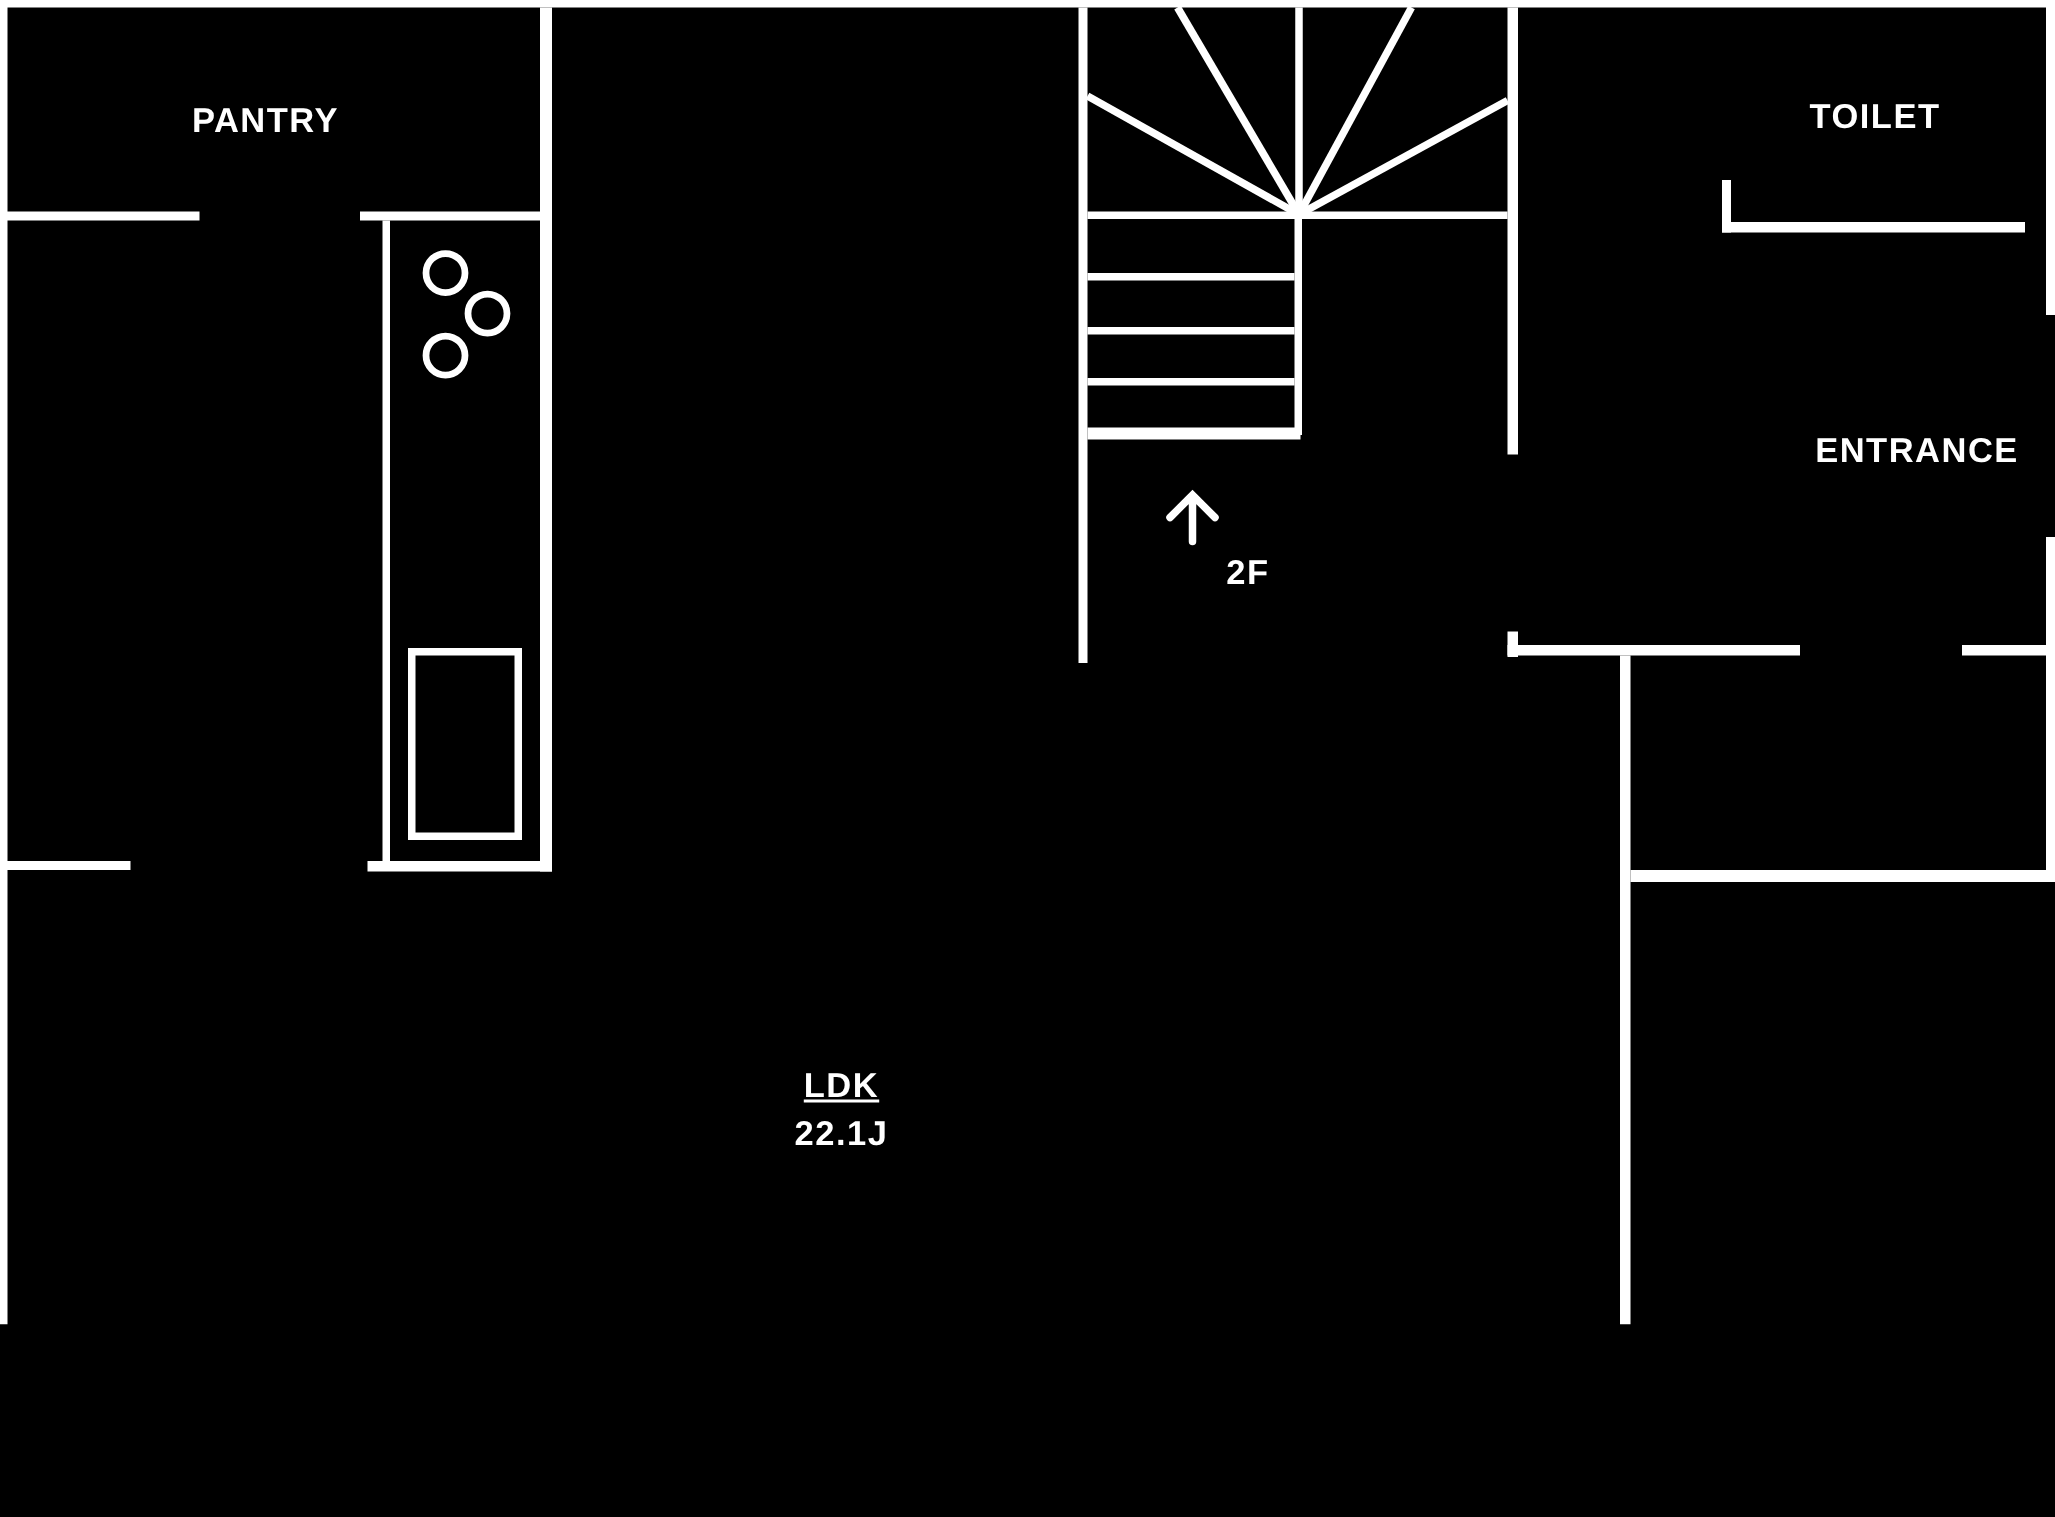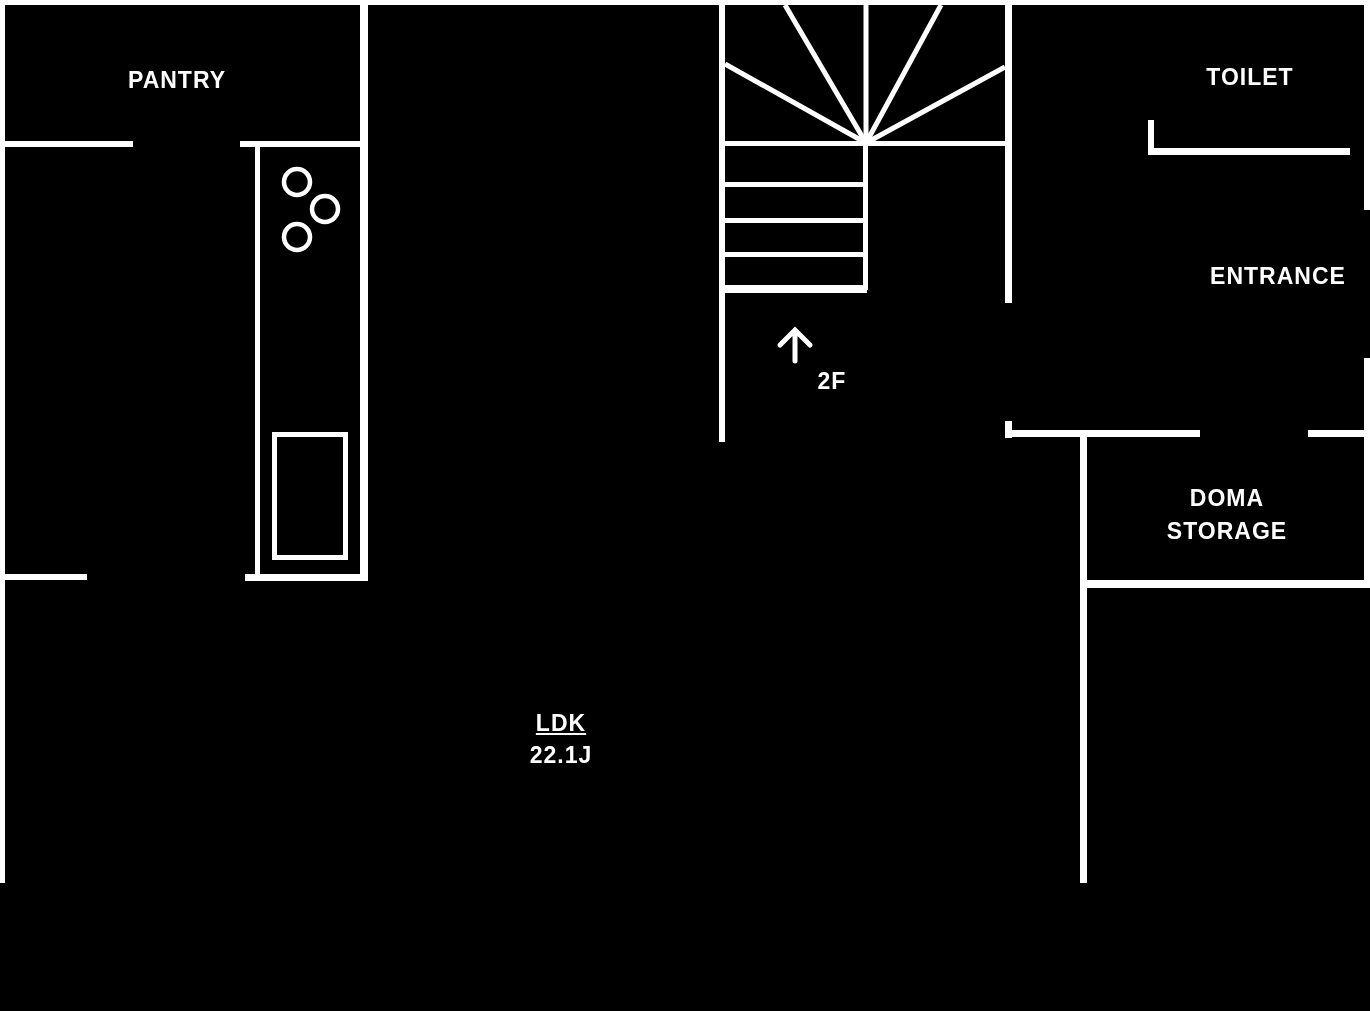--- a/index.html
+++ b/index.html
@@ -42,21 +42,21 @@
     color: #ffffff;
     font-size: 23px;
     font-weight: bold;
     letter-spacing: 1px;
     white-space: nowrap;
     text-align: center;
     line-height: 32px;
   }
   .label-pantry   { left: 177px;  top: 80px;  }
   .label-toilet   { left: 1250px; top: 77px; text-align: right;  }
-  .label-entrance { left: 1278px; top: 276px; }
+  .label-entrance { left: 1278px; top: 300px; }
   .label-doma     { left: 1227px; top: 515px; line-height: 33px; }
   .label-ldk      { left: 561px;  top: 739px; }
   .label-2f       { left: 832px;  top: 381px; }
 </style>
 </head>
 <body>
 
 <div class="plan">
 
   <div class="wall" style="left:0;    top:0;     width:1370px; height:5px;"></div>
@@ -106,23 +106,19 @@
       <circle cx="297" cy="237" r="13"></circle>
     </g>
     <g stroke="#ffffff" stroke-width="5" fill="none" stroke-linecap="round">
       <path d="M780 345 L795 330 L810 345 M795 332 L795 361"></path>
     </g>
   </svg>
 
   <div class="room-label label-pantry">PANTRY</div>
   <div class="room-label label-toilet">TOILET</div>
   <div class="room-label label-entrance">ENTRANCE</div>
-  <div class="room-label label-doma">
-    <span style="display:block;">DOMA</span>
-    <span style="display:block;">STORAGE</span>
-  </div>
   <div class="room-label label-ldk">
     <span style="display:block;text-decoration:underline;">LDK</span>
     <span style="display:block;text-align:right;">22.1J</span>
   </div>
   <div class="room-label label-2f">2F</div>
 
 </div>
 
 </body></html>

